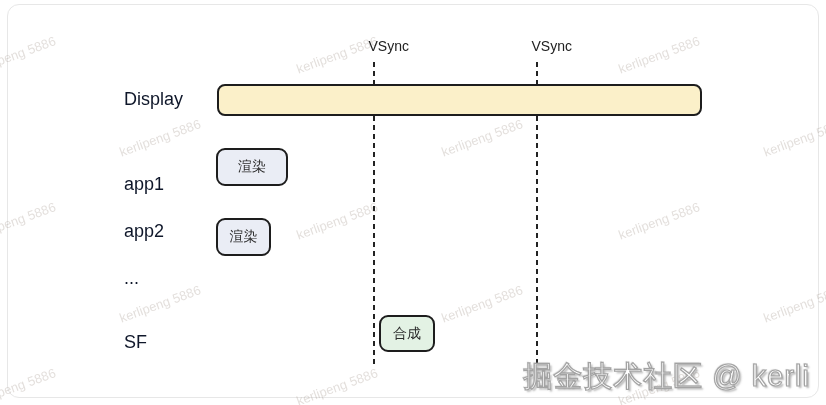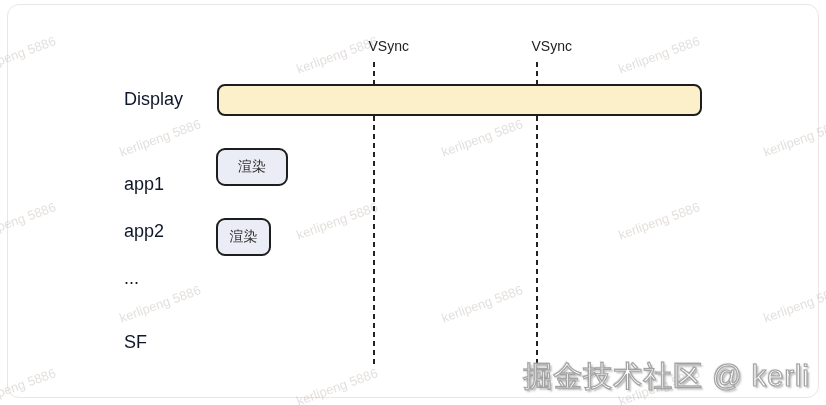--- a/index.html
+++ b/index.html
@@ -130,16 +130,17 @@
   <div class="row-label" style="top:89px">Display</div>
   <div class="row-label" style="top:174px">app1</div>
   <div class="row-label" style="top:221px">app2</div>
   <div class="row-label" style="top:268px">...</div>
   <div class="row-label" style="top:332px">SF</div>
 
   <div class="display-bar"></div>
 
   <div class="task-box render-box box-app1">渲染</div>
   <div class="task-box render-box box-app2">渲染</div>
+  <div class="task-box compose-box box-sf">合成</div>
 
   <div class="credit">掘金技术社区 @ kerli</div>
 
 </div>
 
 </body></html>

